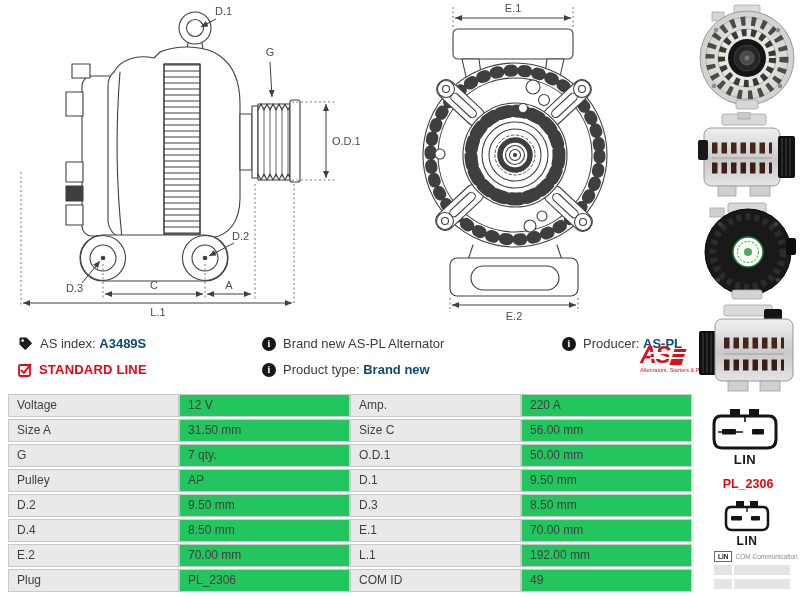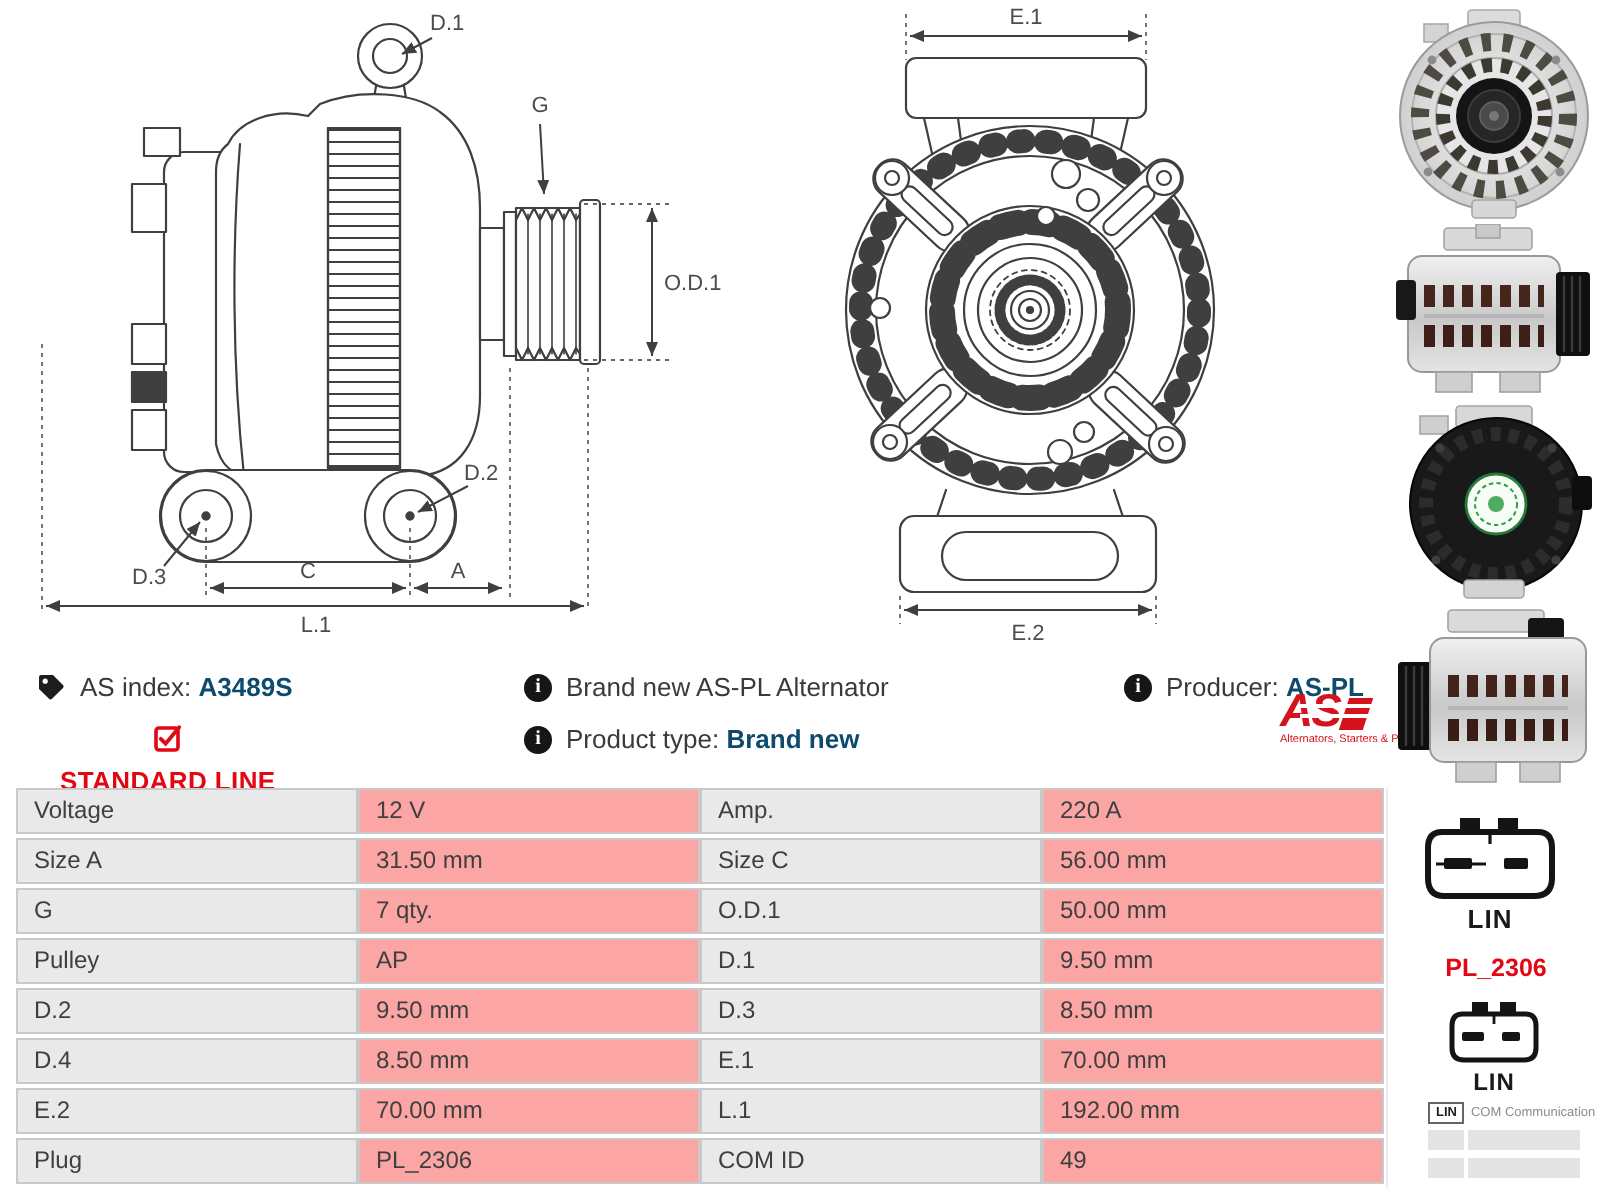--- a/index.html
+++ b/index.html
@@ -21,21 +21,21 @@
   .logo-flag{display:inline-block;vertical-align:-2px;width:12px;height:16px;margin-left:2px;transform:skewX(-18deg);
         background:linear-gradient(180deg,#d6131c 0 3px,#fff 3px 4.5px,#d6131c 4.5px 8px,#fff 8px 9.5px,#d6131c 9.5px 16px);}
   .logo-tag{font-size:5.5px;color:#d6131c;white-space:nowrap;margin-top:1px;}
 
   
   .spec-table{position:absolute;left:8px;top:392px;width:684px;border-collapse:separate;border-spacing:0 2px;
         table-layout:fixed;font-size:12px;color:#3f3f3f;}
   .spec-table td{height:19px;line-height:19px;padding:1px 8px;border:1px solid #c9c9c9;
         overflow:hidden;white-space:nowrap;}
   .spec-table td.lbl{background:#e9e9e9;}
-  .spec-table td.val{background:#fca5a5;}
+  .spec-table td.val{background:#22c55e;}
 
   
   .photo{position:absolute;}
   .side-divider{position:absolute;left:693px;top:394px;width:1px;height:200px;background:#ececec;}
   .lin-label{position:absolute;font-size:13px;font-weight:bold;color:#1a1a1a;text-align:center;letter-spacing:.5px;}
   .plug-code{position:absolute;left:700px;top:477px;width:96px;text-align:center;font-size:12.5px;font-weight:bold;color:#e30613;}
   .pin-row1{position:absolute;left:714px;top:551px;display:flex;align-items:center;font-size:6.5px;}
   .pin-name{border:1px solid #666;font-weight:bold;color:#222;padding:1px 3px;line-height:7px;}
   .pin-desc{color:#8a8a8a;margin-left:3px;white-space:nowrap;}
   .pin-bar{position:absolute;left:714px;display:flex;gap:2px;}
@@ -196,21 +196,21 @@
   </svg>
 
   <div class="info-item" style="left:18px;top:336px;">
     <svg width="15" height="15" viewBox="0 0 15 15">
       <path d="M1.5,8.5 L1.5,2.5 Q1.5,1.5 2.5,1.5 L8.5,1.5 L13.5,6.5 Q14.2,7.2 13.5,8 L8,13.4 Q7.2,14.1 6.4,13.3 Z" fill="#1d1d1d"></path>
       <circle cx="4.6" cy="4.6" r="1.3" fill="#fff"></circle>
     </svg>
     <span><span>AS index:</span>&nbsp;<b>A3489S</b></span>
   </div>
 
-  <div class="info-item" style="left:30px;top:362px;flex-direction:column;">
+  <div class="info-item" style="left:18px;top:362px;">
     <svg width="14" height="14" viewBox="0 0 14 14">
       <rect x="1" y="2" width="11" height="11" rx="1.5" fill="none" stroke="#e30613" stroke-width="1.8"></rect>
       <path d="M3.4,7.4 L5.8,9.8 L12.6,1.6" fill="none" stroke="#e30613" stroke-width="1.9" stroke-linecap="round"></path>
     </svg>
     <span class="red-badge">STANDARD LINE</span>
   </div>
 
   <div class="info-item" style="left:262px;top:336px;">
     <span class="iico">i</span>
     <span>Brand new AS-PL Alternator</span>

